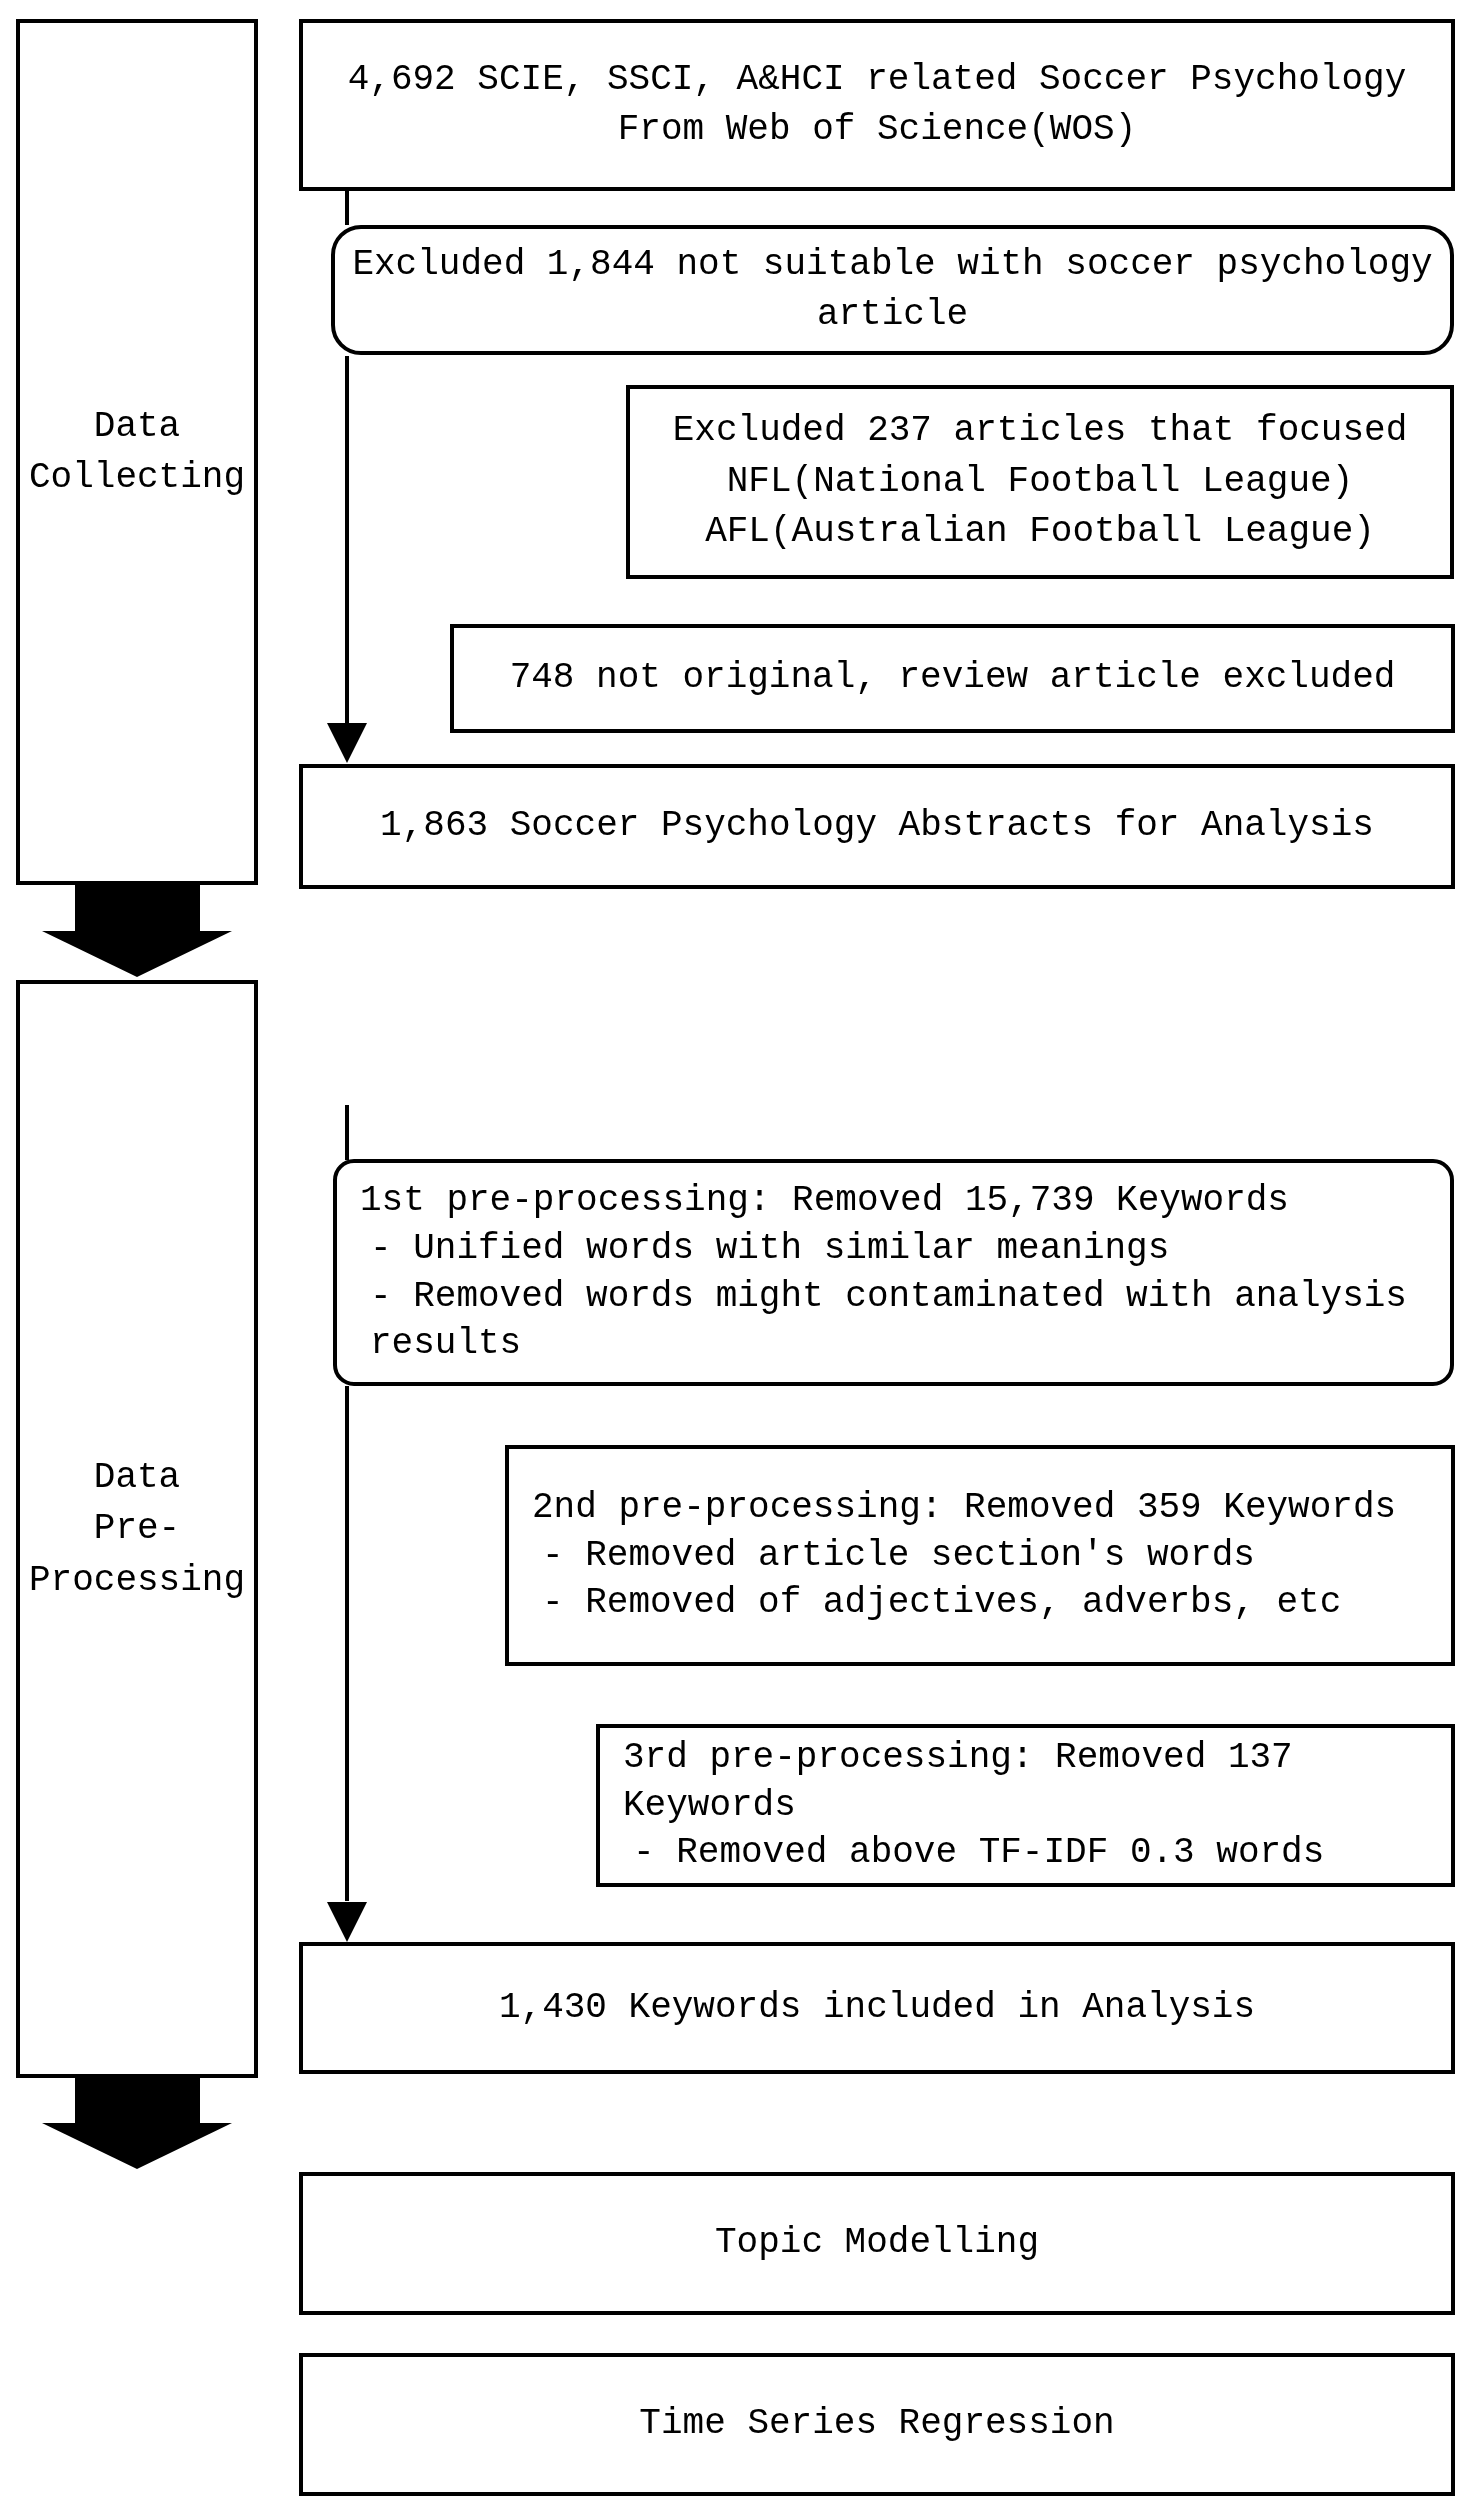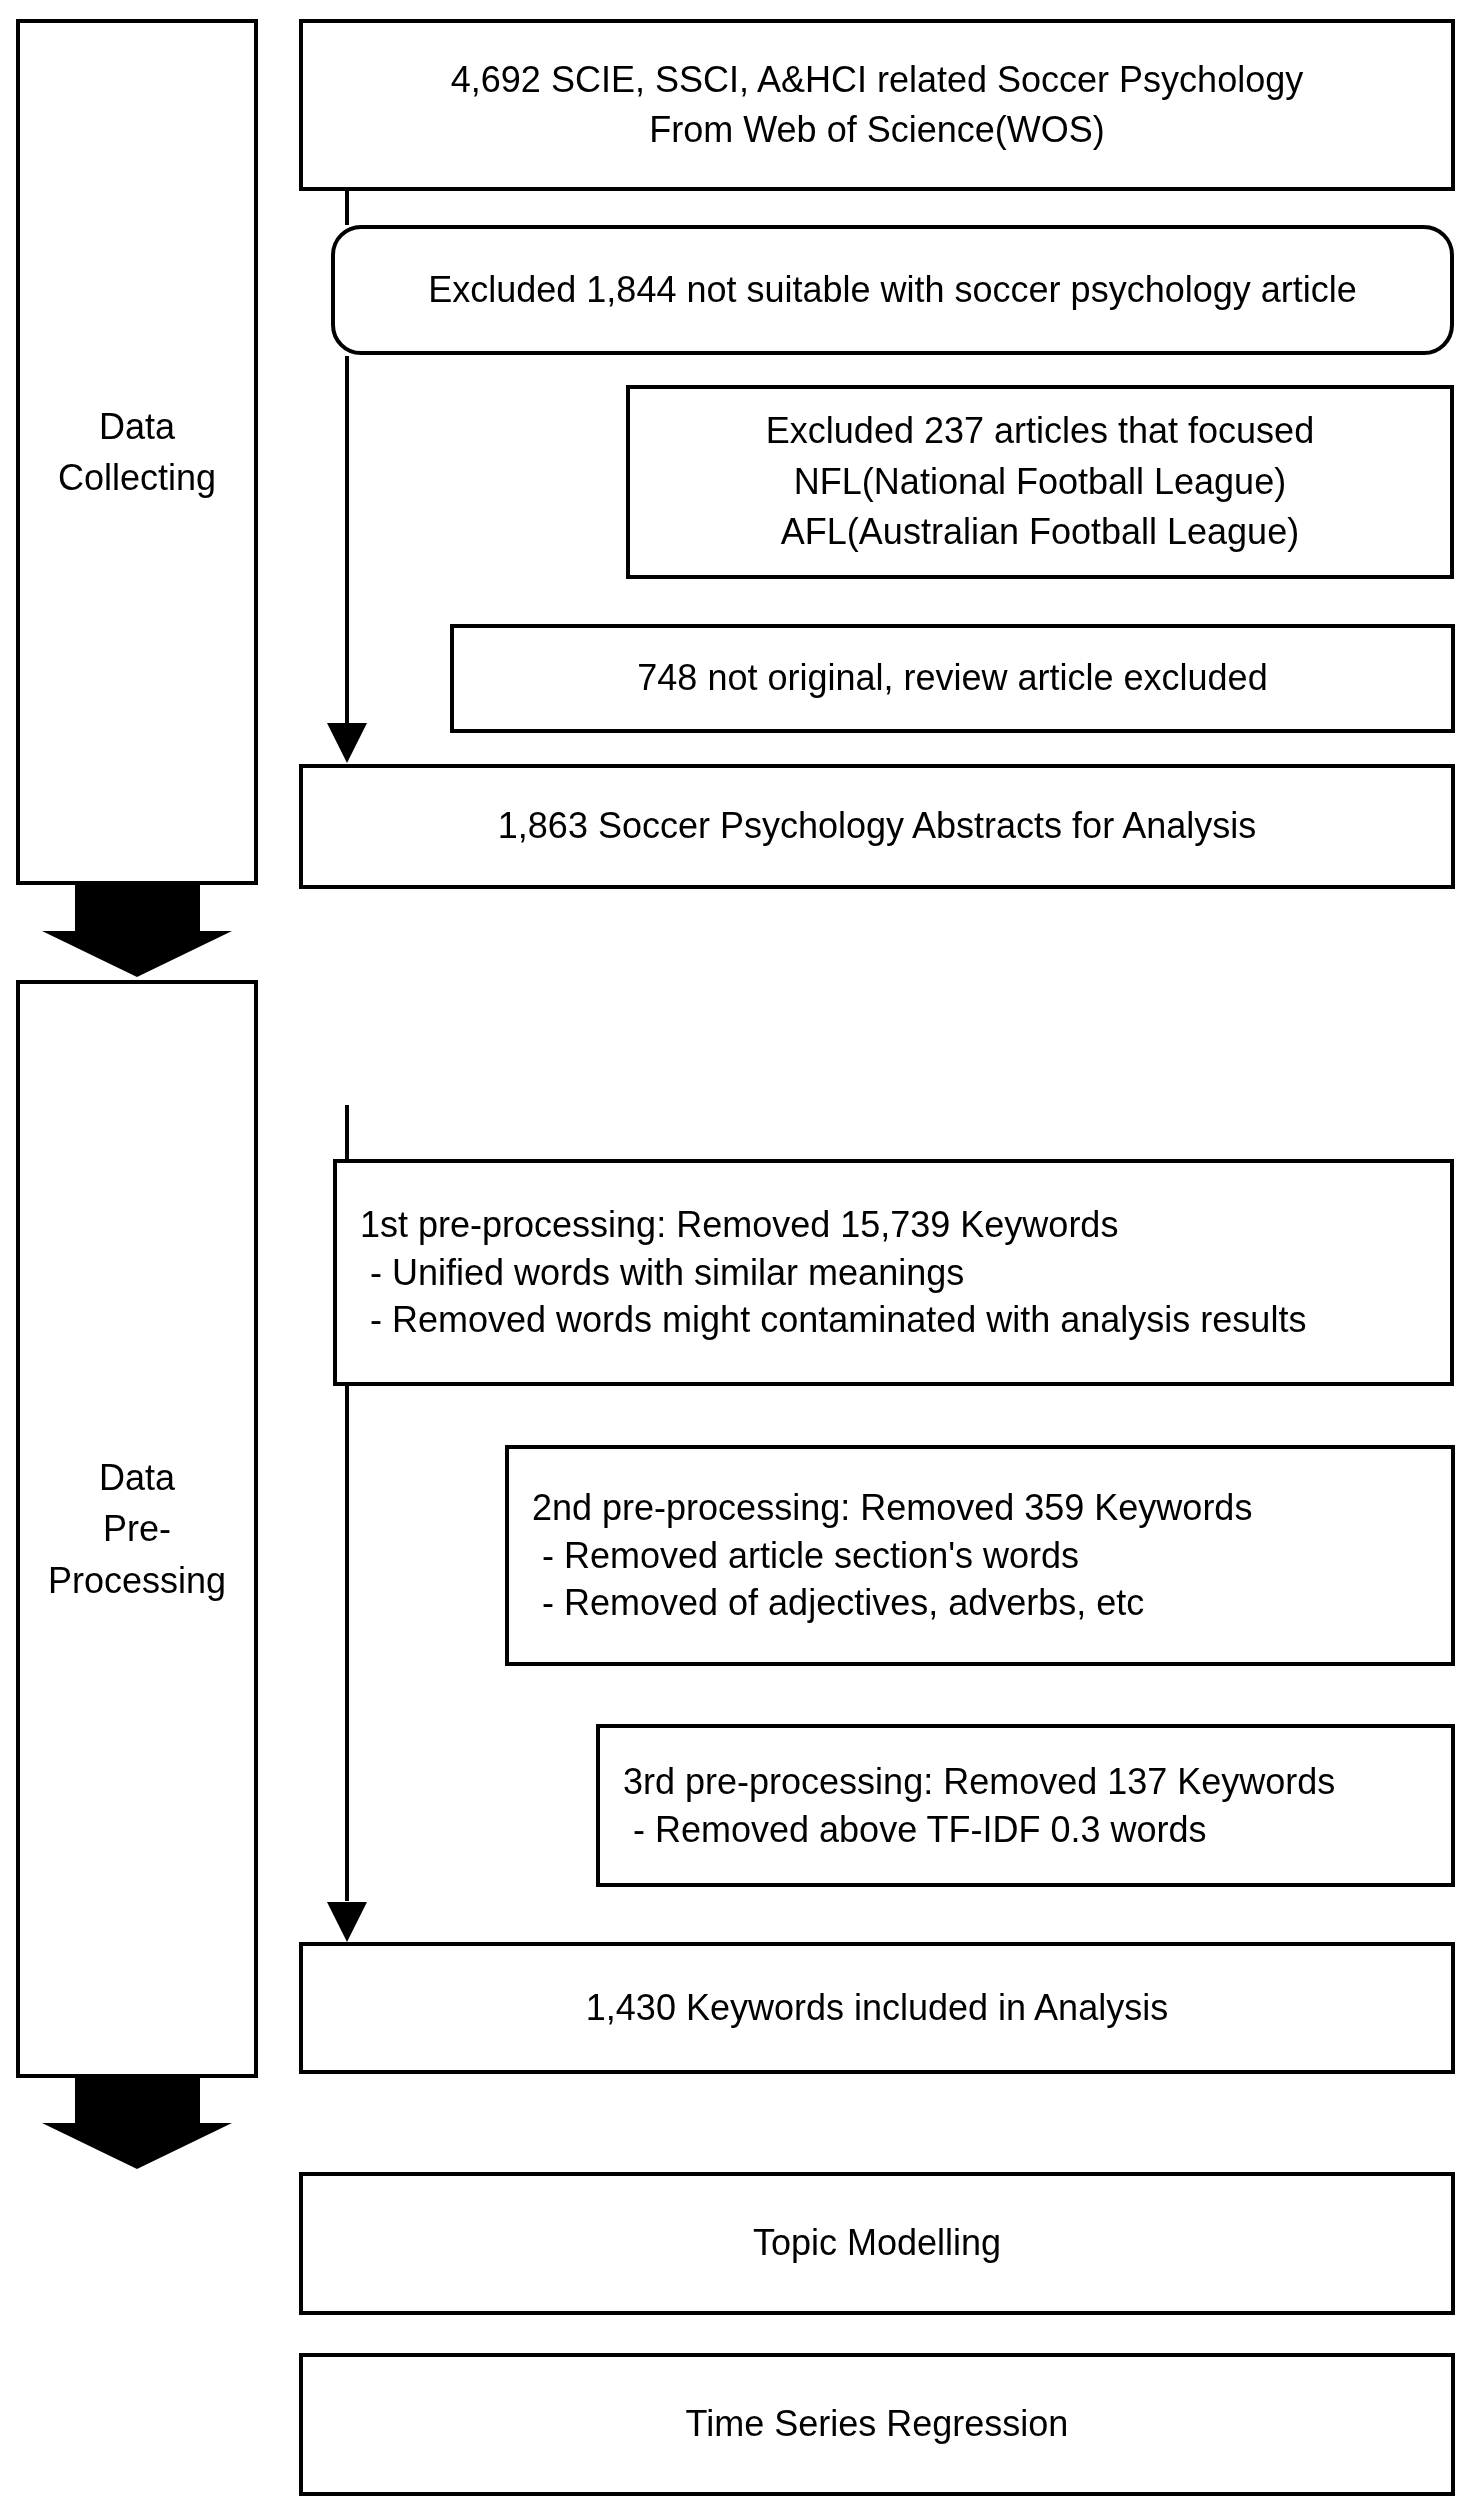--- a/index.html
+++ b/index.html
@@ -25,21 +25,21 @@
   }
   .inner { border-width: 4px; }
   .left-align {
     align-items: flex-start;
     text-align: left;
     padding-left: 23px;
     padding-right: 10px;
     line-height: 1.32;
   }
   .left-align .bullet { padding-left: 10px; }
-  .line { display: block; }
+  .line { display: block; font-family: Liberation Mono, monospace; }
 
   .stage { font-size: 36px; line-height: 1.42; }
 
   .vline { position: absolute; width: 4px; background: #000; }
 
   .ahead {
     position: absolute;
     width: 0; height: 0;
     border-left: 20px solid transparent;
     border-right: 20px solid transparent;
@@ -107,21 +107,21 @@
     <span class="line">748 not original, review article excluded</span>
   </div>
 
   <div class="node" style="left:299px; top:764px; width:1156px; height:125px;">
     <span class="line">1,863 Soccer Psychology Abstracts for Analysis</span>
   </div>
 
 
   <div class="vline" style="left:345px; top:1105px; height:55px;"></div>
 
-  <div class="node left-align" style="left:333px; top:1159px; width:1121px; height:227px;">
+  <div class="node left-align" style="left:333px; top:1159px; width:1121px; height:227px;border-radius:21px;">
     <span class="line">1st pre-processing: Removed 15,739 Keywords</span>
     <span class="line bullet">- Unified words with similar meanings</span>
     <span class="line bullet">- Removed words might contaminated with analysis results</span>
   </div>
 
   <div class="vline" style="left:345px; top:1386px; height:515px;"></div>
   <div class="ahead" style="left:327px; top:1902px;"></div>
 
   <div class="node inner left-align" style="left:505px; top:1445px; width:950px; height:221px;">
     <span class="line">2nd pre-processing: Removed 359 Keywords</span>

